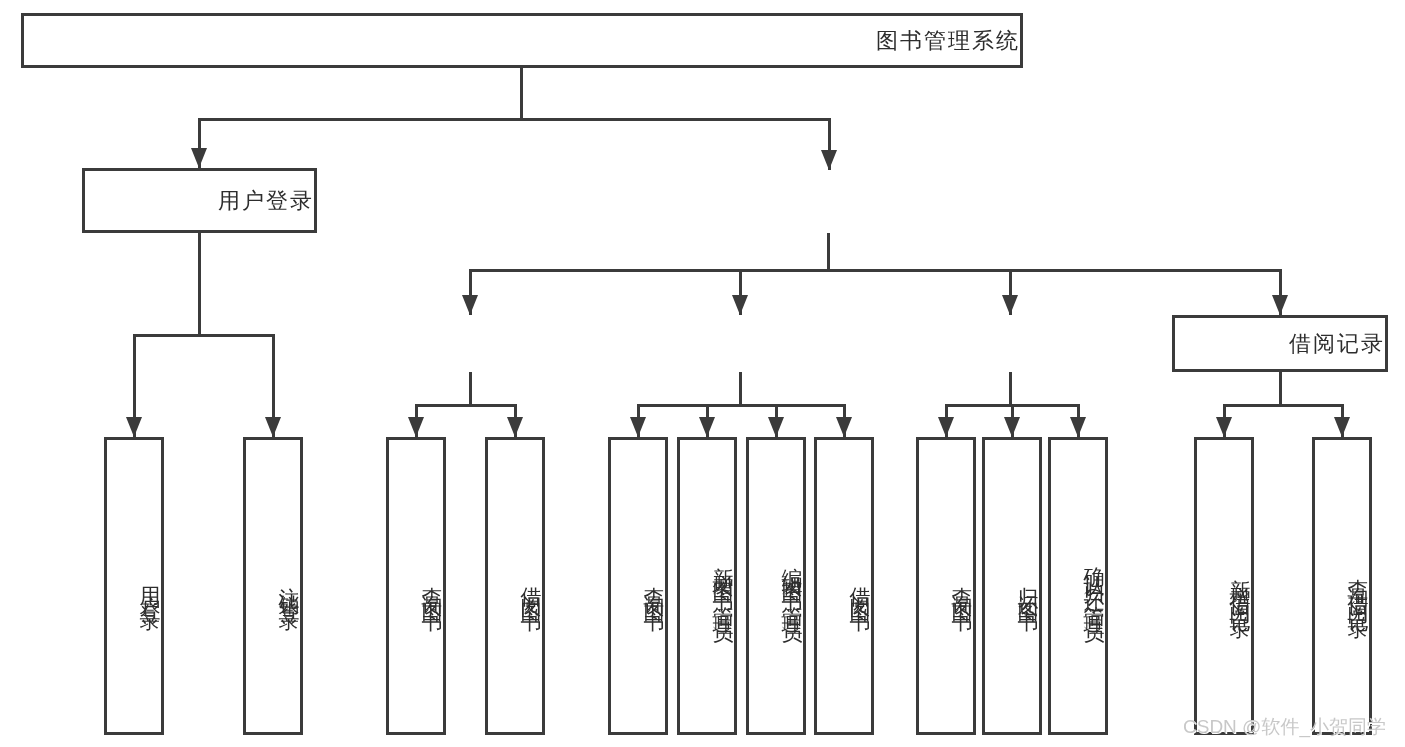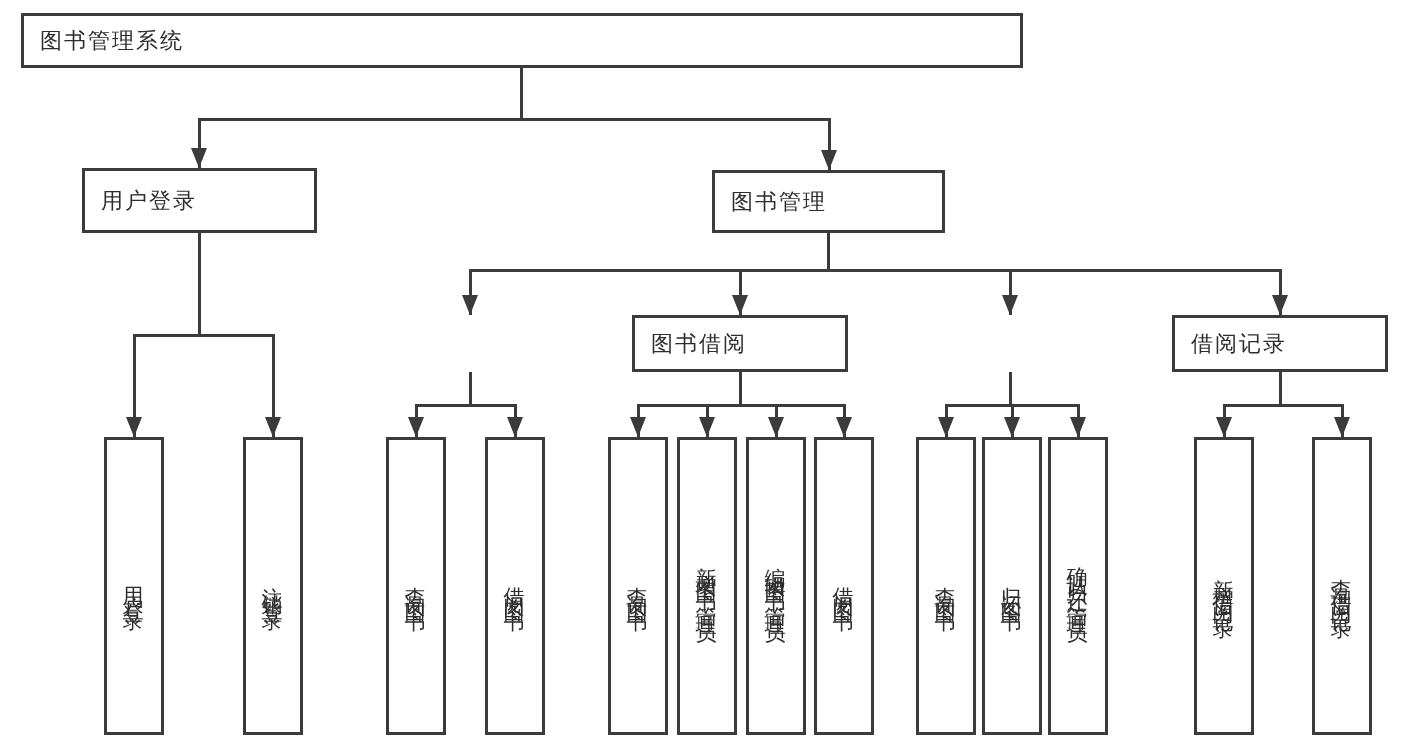--- a/index.html
+++ b/index.html
@@ -3,23 +3,22 @@
 <meta charset="utf-8">
 <style>
   * { margin:0; padding:0; box-sizing:border-box; }
   html,body { background:#ffffff; }
   #canvas {
     position:relative; width:1405px; height:747px; background:#ffffff;
     font-family:"Liberation Sans", sans-serif; overflow:hidden;
   }
   .box {
     position:absolute; background:#ffffff; border:3px solid #3b3b3b;
-    display:flex; align-items:center; justify-content:flex-start;
+    display:flex; align-items:center; justify-content:flex-end;
     color:#2d2d2d;
-    padding-left:16px;
   }
   .hbox { font-size:22px; letter-spacing:2px; }
   .leaf { top:437px; width:60px; height:298px; }
   .vtext {
     writing-mode:vertical-rl; text-orientation:mixed;
     font-size:21px; letter-spacing:8px; color:#2d2d2d; line-height:1;
   }
   .line { position:absolute; background:#3b3b3b; }
   .hl { height:3px; }
   .vl { width:3px; }
@@ -46,45 +45,39 @@
   <div class="line vl" style="left:520px; top:68px; height:53px;"></div>
   <div class="line hl" style="left:198px; top:118px; width:633px;"></div>
   <div class="line vl" style="left:198px; top:118px; height:50px;"></div>
   <div class="arrow" style="left:191px; top:148px;"></div>
   <div class="line vl" style="left:828px; top:118px; height:52px;"></div>
   <div class="arrow" style="left:821px; top:150px;"></div>
 
   <div class="box hbox" style="left:82px; top:168px; width:235px; height:65px;">
     <span>用户登录</span>
   </div>
-  <div class="box hbox" style="left:712px; top:170px; width:233px; height:63px;">
-    <span>图书管理</span>
-  </div>
 
   <div class="line vl" style="left:198px; top:233px; height:104px;"></div>
   <div class="line hl" style="left:133px; top:334px; width:142px;"></div>
   <div class="line vl" style="left:133px; top:334px; height:103px;"></div>
   <div class="arrow" style="left:126px; top:417px;"></div>
   <div class="line vl" style="left:272px; top:334px; height:103px;"></div>
   <div class="arrow" style="left:265px; top:417px;"></div>
 
   <div class="line vl" style="left:827px; top:233px; height:39px;"></div>
   <div class="line hl" style="left:469px; top:269px; width:813px;"></div>
   <div class="line vl" style="left:469px; top:269px; height:46px;"></div>
   <div class="arrow" style="left:462px; top:295px;"></div>
   <div class="line vl" style="left:739px; top:269px; height:46px;"></div>
   <div class="arrow" style="left:732px; top:295px;"></div>
   <div class="line vl" style="left:1009px; top:269px; height:46px;"></div>
   <div class="arrow" style="left:1002px; top:295px;"></div>
   <div class="line vl" style="left:1279px; top:269px; height:46px;"></div>
   <div class="arrow" style="left:1272px; top:295px;"></div>
 
-  <div class="box hbox" style="left:632px; top:315px; width:216px; height:57px;">
-    <span>图书借阅</span>
-  </div>
   <div class="box hbox" style="left:1172px; top:315px; width:216px; height:57px;">
     <span>借阅记录</span>
   </div>
 
   <div class="line vl" style="left:469px; top:372px; height:35px;"></div>
   <div class="line hl" style="left:415px; top:404px; width:101px;"></div>
   <div class="line vl" style="left:415px; top:404px; height:33px;"></div>
   <div class="arrow" style="left:408px; top:417px;"></div>
   <div class="line vl" style="left:514px; top:404px; height:33px;"></div>
   <div class="arrow" style="left:507px; top:417px;"></div>
@@ -153,14 +146,15 @@
     <span class="vtext">确认归还（管理员）</span>
   </div>
 
   <div class="box leaf" style="left:1194px;">
     <span class="vtext">新增借阅记录</span>
   </div>
   <div class="box leaf" style="left:1312px;">
     <span class="vtext">查询借阅记录</span>
   </div>
 
+  <div class="watermark">CSDN @软件_小贺同学</div>
 
 </div>
 
 </body></html>

